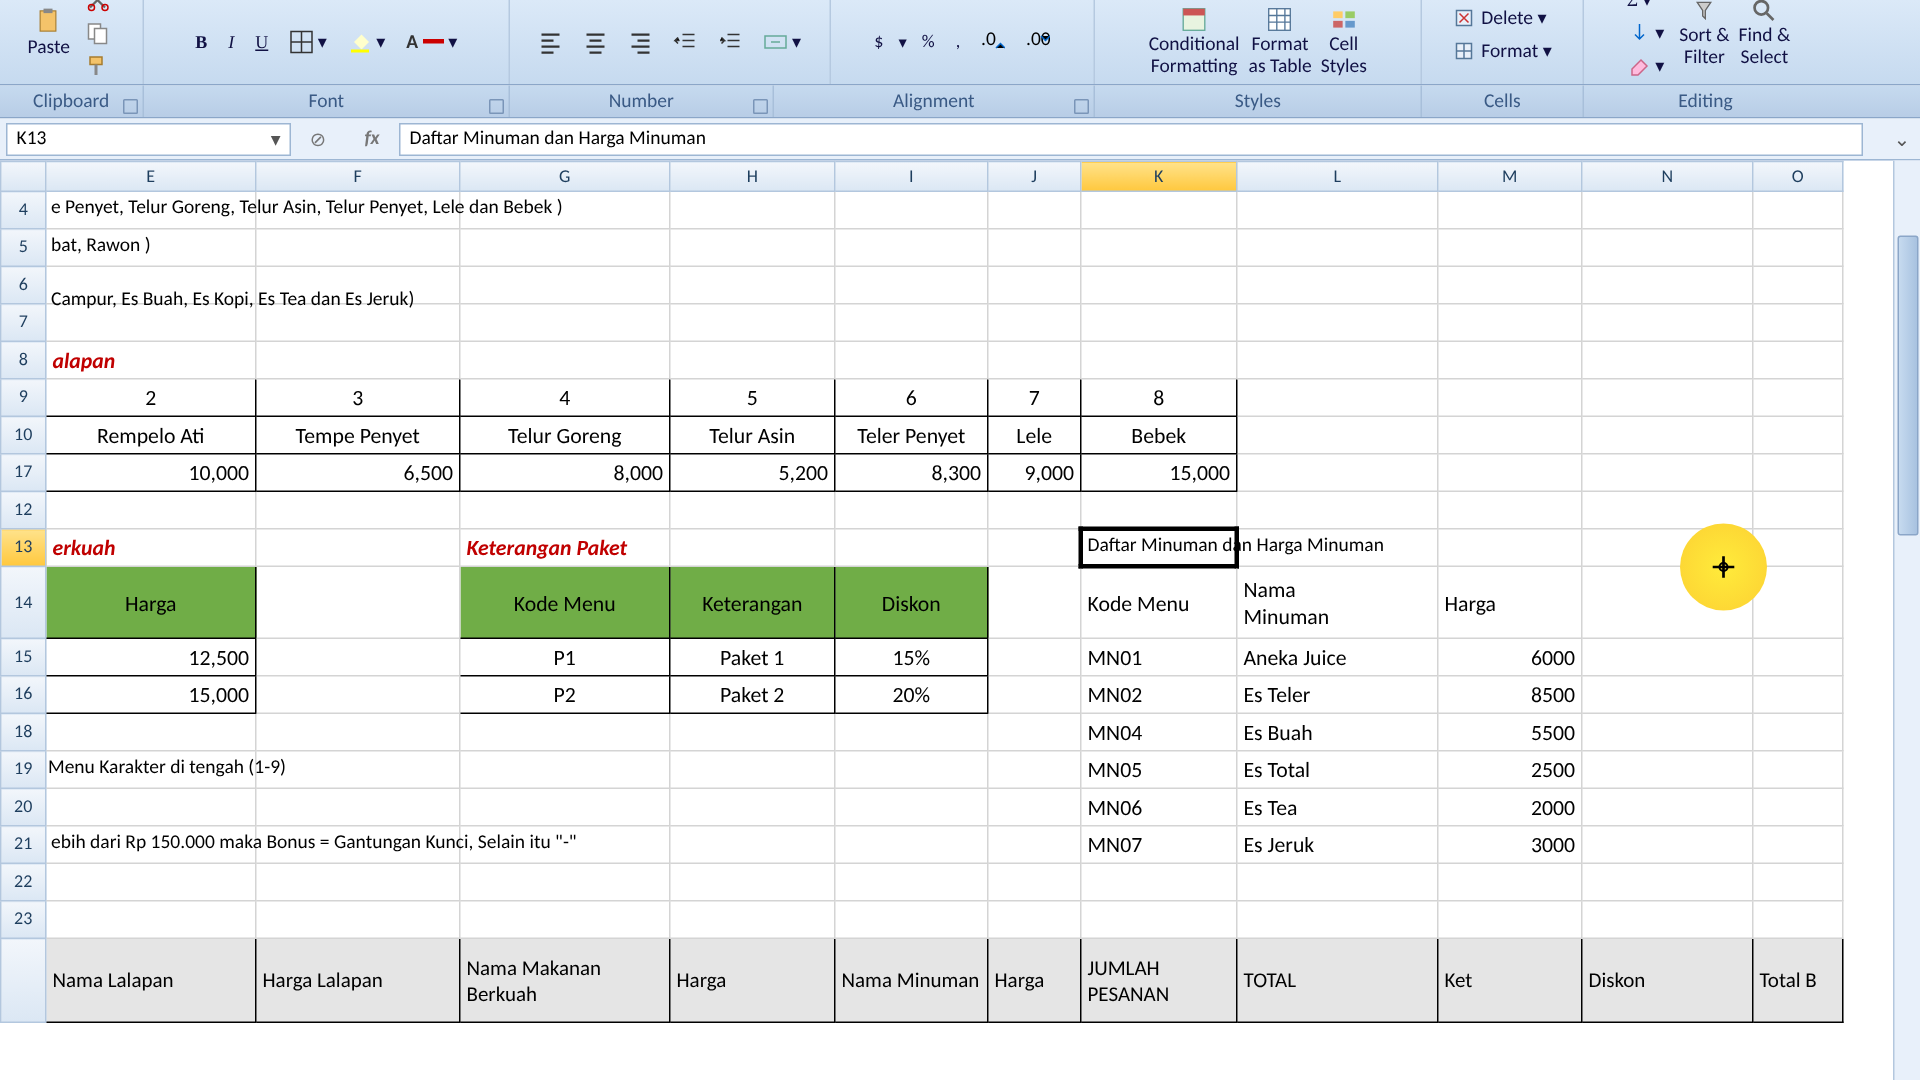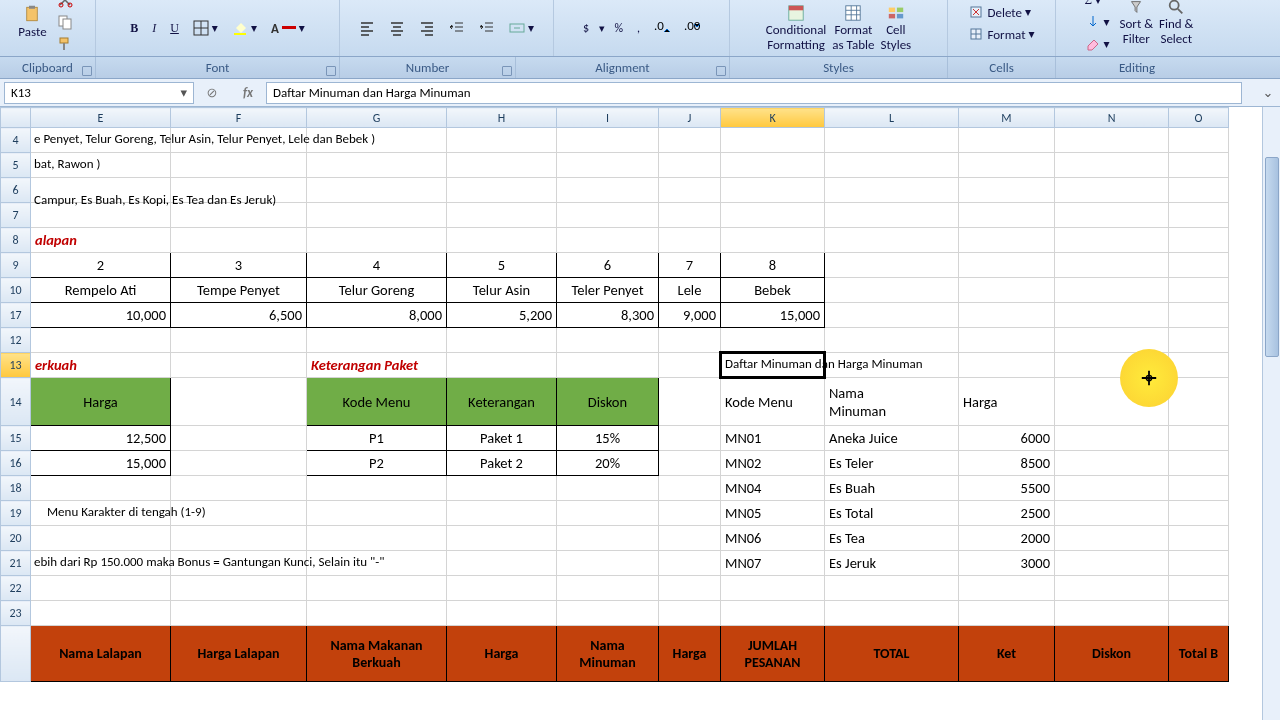--- a/index.html
+++ b/index.html
@@ -20,21 +20,21 @@
 .fbar{flex:1;height:22px;border:1px solid #9db6d3;background:#fff;display:flex;align-items:center;padding:0 6px;margin-right:18px}
 .grid-wrap{position:relative;height:613px;overflow:hidden}
 table{border-collapse:collapse;table-layout:fixed}
 .colh th{background:linear-gradient(#f2f6fb,#dbe7f4);border:1px solid #b3c7de;height:20px;font-weight:400;color:#1e3e5e;font-size:12px}
 .colh th.sel{background:linear-gradient(#ffe28a,#ffc83d)}
 .rowh{background:linear-gradient(#f2f6fb,#dbe7f4);border:1px solid #b3c7de;width:30px;text-align:center;color:#1e3e5e;font-size:12px}
 .rowh.sel{background:linear-gradient(#ffe28a,#ffc83d)}
 td{border:1px solid #d4d4d4;height:25px;padding:0 4px;white-space:nowrap;overflow:visible;font-size:14.5px;color:#000;vertical-align:middle}
 td.b{border:1px solid #000}
 td.hgr{background:#70ad47;border:1px solid #000;text-align:center;font-size:14.5px}
-td.hyl{background:#c2410c;border:1px solid #000;text-align:center;font-weight:700;font-size:14px}
+td.hyl{background:#e5e5e5;border:1px solid #000;font-weight:400;font-size:14px}
 td.r{text-align:right}
 td.c{text-align:center}
 td.it{font-style:italic;color:#c00000;font-weight:700}
 td.selcell{border:3px solid #000!important;position:relative}
 .cursor{position:absolute;width:58px;height:58px;background:radial-gradient(circle,#ffeb3b 0%,#fdd835 70%,rgba(253,216,53,0) 100%);border-radius:50%;left:1120px;top:349px;display:flex;align-items:center;justify-content:center;z-index:50}
 .cursor svg{width:18px;height:18px}
 .vscroll{position:absolute;right:0;top:107px;width:18px;bottom:0;background:#e8f0fa;border-left:1px solid #b3c7de}
 .vthumb{position:absolute;left:2px;width:14px;top:50px;height:200px;background:linear-gradient(90deg,#c6daef,#a8c2e0);border:1px solid #8ba6c8;border-radius:2px}
 .btn{display:inline-flex;align-items:center;gap:3px;padding:1px 3px;border:1px solid transparent;border-radius:2px;font-size:12px;color:#114}
 .ibox{width:16px;height:16px;display:inline-block}
@@ -490,21 +490,21 @@
           <td class="" style=""></td>
           <td class="" style="">MN04</td>
           <td class="" style="">Es Buah</td>
           <td class="r" style="">5500</td>
           <td class="" style=""></td>
           <td class="" style=""></td>
         </tr>
         <tr>
           <td class="rowh">19</td>
           <td class="" style="position:relative;overflow:visible">
-            <span style="position:absolute;left:16px;top:3px;white-space:nowrap">Menu Karakter di tengah (1-9)</span>
+            <span style="position:absolute;left:1px;top:3px;white-space:nowrap">Menu Karakter di tengah (1-9)</span>
           </td>
           <td class="" style=""></td>
           <td class="" style=""></td>
           <td class="" style=""></td>
           <td class="" style=""></td>
           <td class="" style=""></td>
           <td class="" style="">MN05</td>
           <td class="" style="">Es Total</td>
           <td class="r" style="">2500</td>
           <td class="" style=""></td>

